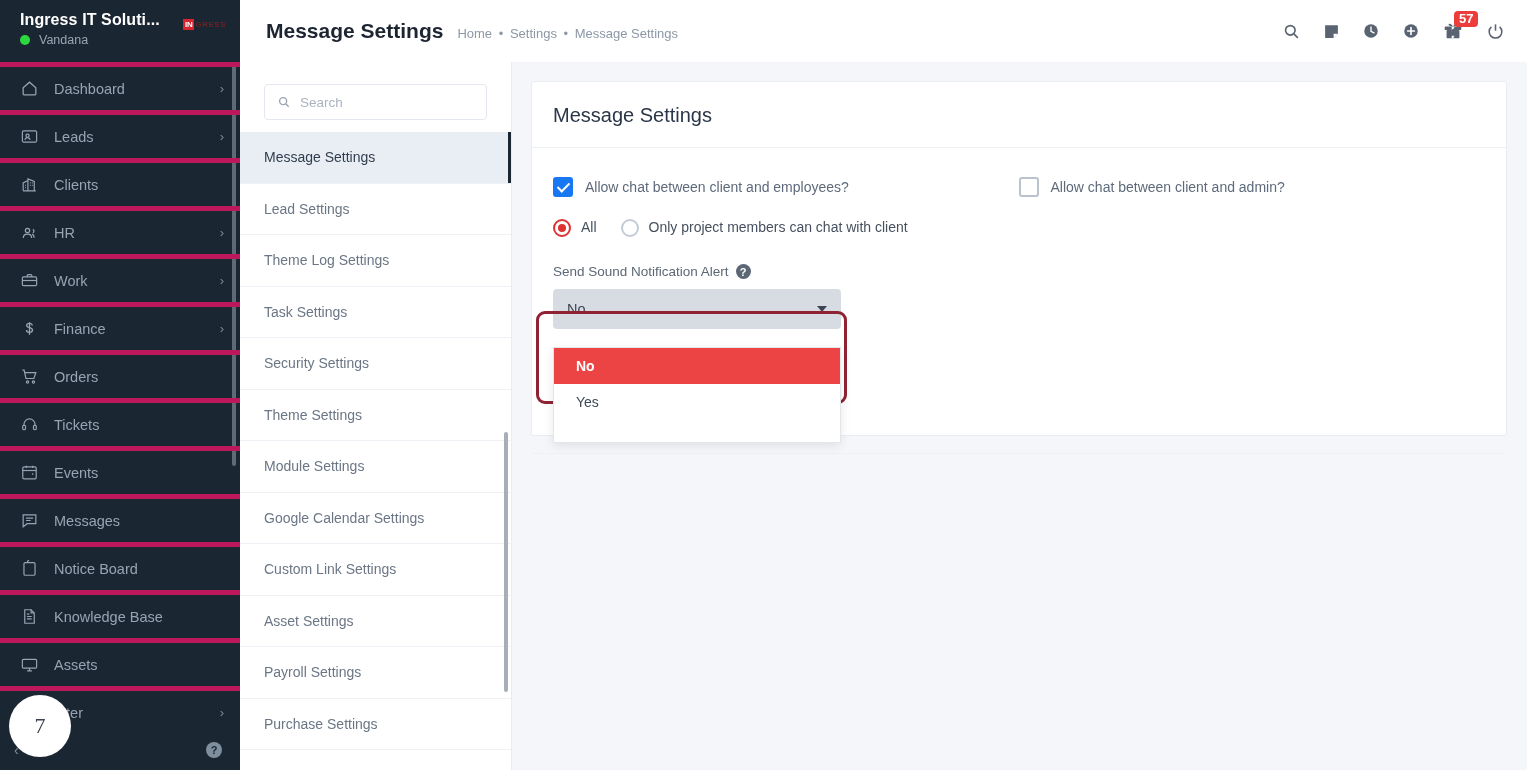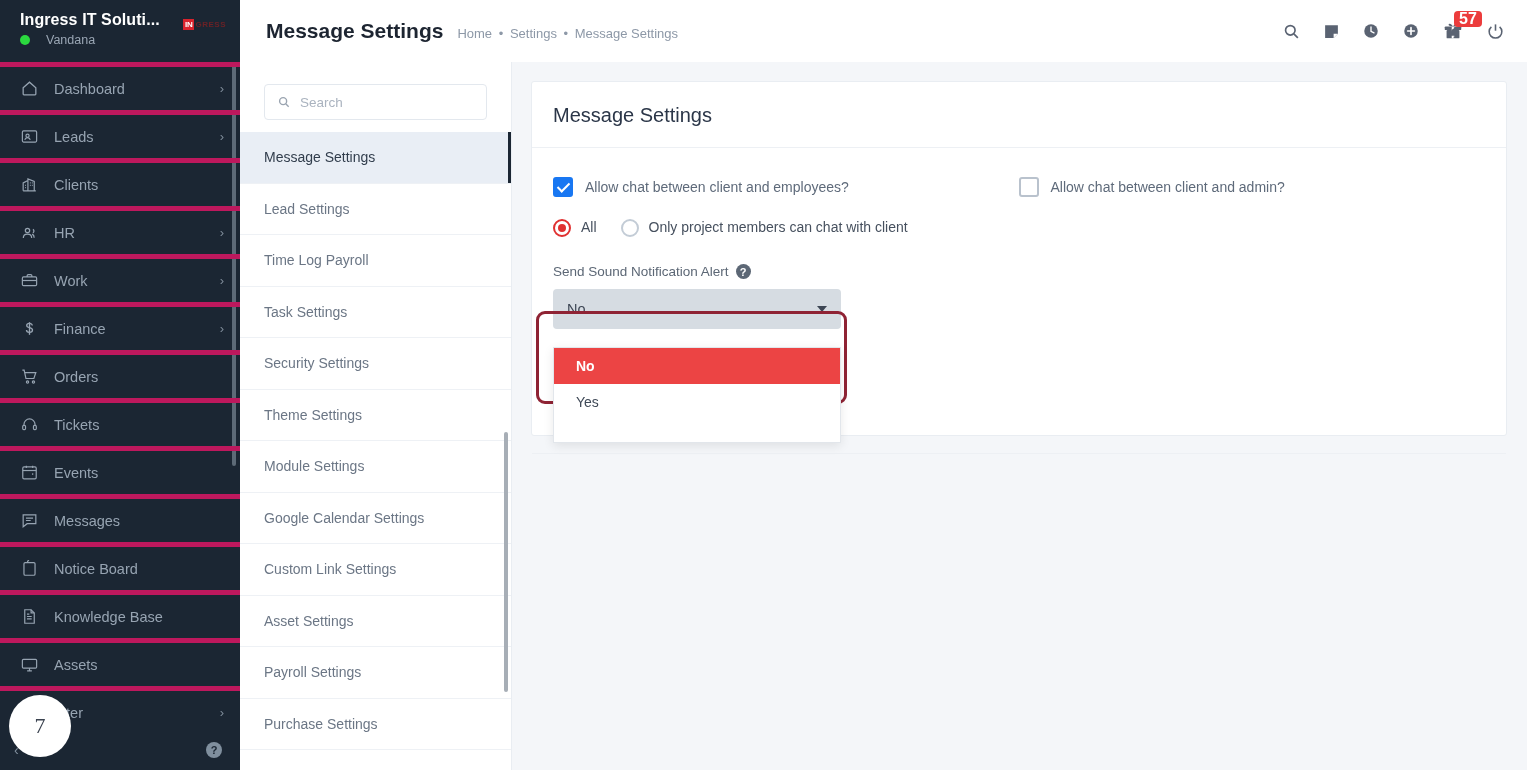--- a/index.html
+++ b/index.html
@@ -22,21 +22,21 @@
   .brand {
     height: 62px;
     padding: 10px 14px 0 20px;
     display: flex; align-items: flex-start; justify-content: space-between;
   }
   .brand-left { display: flex; flex-direction: column; gap: 3px; }
   .brand-name {
     color: #ffffff; font-size: 16px; font-weight: bold;
     letter-spacing: .1px; line-height: 20px;
   }
-  .brand-user { display: flex; align-items: center; gap: 16px; }
+  .brand-user { display: flex; align-items: center; gap: 9px; }
   .dot-online {
     width: 10px; height: 10px; border-radius: 50%;
     background: #2bd93f; display: inline-block;
   }
   .brand-user-name { color: #9aa6b4; font-size: 12.5px; }
   .brand-logo {
     margin-top: 9px;
     display: flex; align-items: center;
   }
   .logo-mark {
@@ -100,21 +100,21 @@
   .breadcrumb .sep { padding: 0 3px; }
   .topbar-actions {
     margin-left: auto; display: flex; align-items: center; gap: 22px;
     color: #5a6372;
   }
   .tb-ic { position: relative; display: flex; align-items: center; cursor: pointer; }
   .badge-wrap { position: relative; }
   .badge {
     position: absolute; top: -9px; left: 12px;
     background: #ec3c3c; color: #fff;
-    font-size: 16px; font-weight: bold;
+    font-size: 13px; font-weight: bold;
     border-radius: 4px; padding: 1px 5px; line-height: 14px;
   }
 
   .body-area { flex: 1; display: flex; background: #f4f6f9; overflow: hidden; }
 
   
   .settings-col {
     width: 272px; flex: 0 0 272px; background: #fff;
     border-right: 1px solid #e9edf2;
     position: relative; overflow: hidden;
@@ -524,21 +524,21 @@
           </div>
         </div>
 
         <div class="set-item active">
           <span>Message Settings</span>
         </div>
         <div class="set-item">
           <span>Lead Settings</span>
         </div>
         <div class="set-item">
-          <span>Time Log Payroll</span>
+          <span>Theme Log Settings</span>
         </div>
         <div class="set-item">
           <span>Task Settings</span>
         </div>
         <div class="set-item">
           <span>Security Settings</span>
         </div>
         <div class="set-item">
           <span>Theme Settings</span>
         </div>

